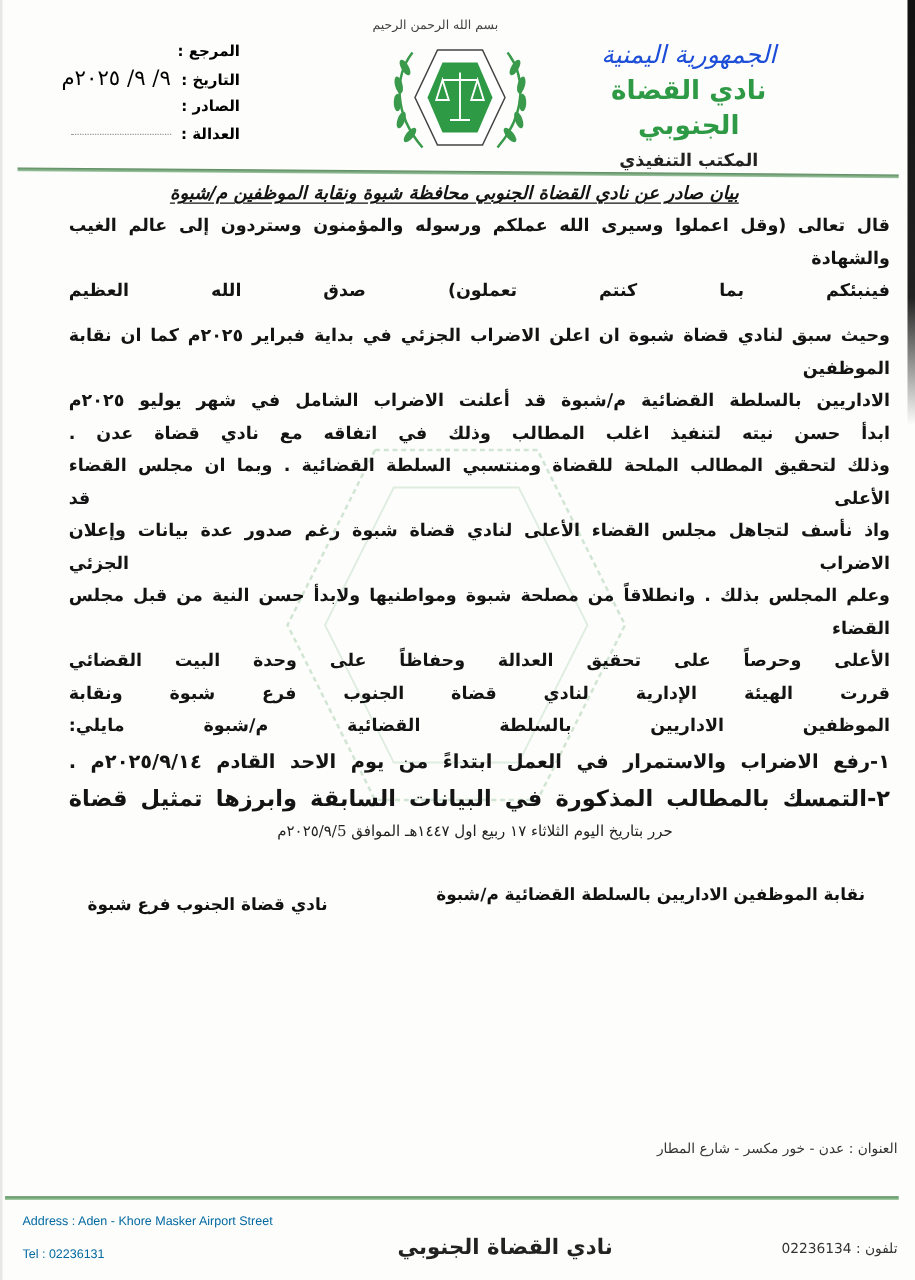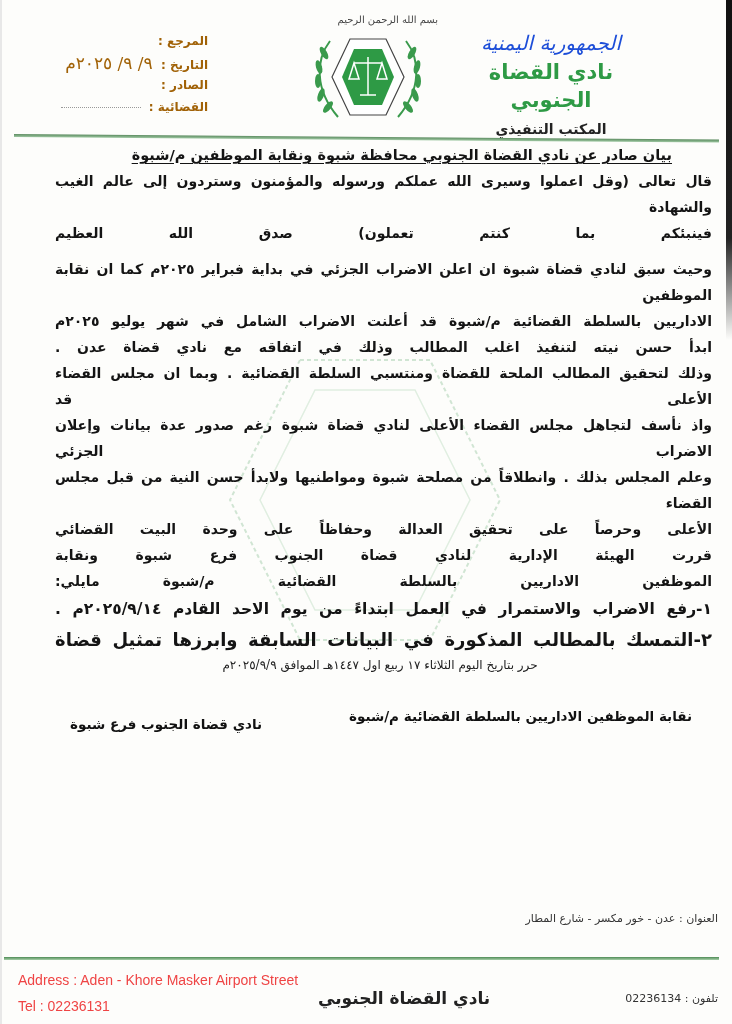--- a/index.html
+++ b/index.html
@@ -17,55 +17,55 @@
   .left-edge { position:absolute; left:0; top:0; width:2px; height:1024px; background:#e8e8e8; }
 
   
   .hdr-right {
     position:absolute; right:86px; top:30px; width:190px; text-align:center; direction:rtl;
   }
   .hdr-rep { font-family:"DejaVu Serif", serif; font-size:20px; font-style:italic; color:#1d4ed8; line-height:26px; }
   .hdr-club { font-size:21px; font-weight:bold; color:#2e9a45; line-height:28px; margin-top:2px; }
   .hdr-office { font-size:14px; font-weight:bold; color:#222; line-height:22px; margin-top:4px; }
 
-  .hdr-center { position:absolute; left:298px; top:14px; width:140px; text-align:right; }
+  .hdr-center { position:absolute; left:298px; top:14px; width:140px; text-align:left; }
   .basmala { font-family:"DejaVu Serif", serif; font-size:10px; color:#444; direction:rtl; }
   .logo { margin:4px auto 0; width:120px; height:100px; display:block; }
 
-  .hdr-left { position:absolute; left:48px; top:30px; width:160px; direction:rtl; font-size:12px; font-weight:bold; color:#a16207; }
+  .hdr-left { position:absolute; left:32px; top:30px; width:160px; direction:rtl; font-size:12px; font-weight:bold; color:#000000; }
   .hdr-left .row { height:22px; line-height:22px; white-space:nowrap; }
   .hdr-left .val { font-weight:normal; font-family:"DejaVu Serif", serif; font-size:17px; margin-right:4px; }
   .hdr-left .dots { display:inline-block; width:80px; border-bottom:1px dotted #999; margin-right:4px; vertical-align:middle; }
 
   .rule-top { position:absolute; left:14px; top:134px; width:705px; height:3px; background:linear-gradient(#5a8a5e,#9fc8a3); transform:rotate(0.45deg); transform-origin:left; }
   .rule-bottom { position:absolute; left:4px; top:957px; width:715px; height:3px; background:linear-gradient(#4e8a55,#a8d0aa); }
 
   
   .body {
     position:absolute; left:55px; top:142px; width:657px; direction:rtl; text-align:justify;
     font-weight:bold; color:#141414;
   }
   .title {
-    text-align:right; font-size:14.5px; line-height:26px; padding-right:40px;
+    text-align:center; font-size:14.5px; line-height:26px; padding-right:40px;font-style:italic;
   }
   .title span { text-decoration:underline; text-underline-offset:3px; }
   .p { font-size:14px; line-height:26px; text-align-last:justify; }
   .gap { height:10px; }
   .item { font-size:18px; line-height:31px; text-align-last:justify; }
   .item-last { font-size:18px; line-height:31px; }
 
   .dated { position:absolute; left:180px; top:658px; width:400px; text-align:center; direction:rtl; font-family:"DejaVu Serif", serif; font-size:12px; color:#222; }
   .sig-right { position:absolute; right:40px; top:708px; direction:rtl; font-size:13.5px; font-weight:bold; }
   .sig-left { position:absolute; left:70px; top:716px; direction:rtl; font-size:13.5px; font-weight:bold; }
 
   
   .watermark { position:absolute; left:200px; top:340px; width:330px; height:320px; opacity:0.35; }
 
   
-  .foot-en { position:absolute; left:18px; font-family:"Liberation Sans", sans-serif; font-size:14px; color:#ef4444; }
+  .foot-en { position:absolute; left:18px; font-family:"Liberation Sans", sans-serif; font-size:10px; color:#0369a1; }
   .foot-ar { position:absolute; right:14px; direction:rtl; font-size:11px; color:#333; }
   .foot-name { position:absolute; left:318px; top:988px; font-size:17px; font-weight:bold; color:#222; direction:rtl; }
 </style>
 </head>
 <body>
 
 <div class="page">
   <div class="left-edge"></div>
   <div class="right-edge"></div>
 
@@ -114,21 +114,21 @@
       <span>المرجع :</span>
     </div>
     <div class="row">
       <span>التاريخ :</span>
       <span class="val">٩/ ٩/ ٢٠٢٥م</span>
     </div>
     <div class="row">
       <span>الصادر :</span>
     </div>
     <div class="row">
-      <span>القضائية :</span>
+      <span>العدالة :</span>
       <span class="dots"></span>
     </div>
   </div>
 
   <div class="rule-top"></div>
 
   <svg class="watermark" viewBox="0 0 330 320">
     <polygon points="100,20 230,20 300,160 230,300 100,300 30,160" fill="none" stroke="#7fb98a" stroke-width="2" stroke-dasharray="4 3"></polygon>
     <polygon points="115,50 215,50 270,160 215,270 115,270 60,160" fill="none" stroke="#a9d2b0" stroke-width="1.5"></polygon>
   </svg>
@@ -146,21 +146,21 @@
     <div class="p">وذلك لتحقيق المطالب الملحة للقضاة ومنتسبي السلطة القضائية . وبما ان مجلس القضاء الأعلى قد</div>
     <div class="p">واذ نأسف لتجاهل مجلس القضاء الأعلى لنادي قضاة شبوة رغم صدور عدة بيانات وإعلان الاضراب الجزئي</div>
     <div class="p">وعلم المجلس بذلك . وانطلاقاً من مصلحة شبوة ومواطنيها ولابدأ حسن النية من قبل مجلس القضاء</div>
     <div class="p">الأعلى وحرصاً على تحقيق العدالة وحفاظاً على وحدة البيت القضائي</div>
     <div class="p">قررت الهيئة الإدارية لنادي قضاة الجنوب فرع شبوة ونقابة</div>
     <div class="p">الموظفين الاداريين بالسلطة القضائية م/شبوة مايلي:</div>
     <div class="item" style="font-size:15.5px;line-height:30px;">١-رفع الاضراب والاستمرار في العمل ابتداءً من يوم الاحد القادم ٢٠٢٥/٩/١٤م .</div>
     <div class="item">٢-التمسك بالمطالب المذكورة في البيانات السابقة وابرزها تمثيل قضاة</div>
   </div>
 
-  <div class="dated">حرر بتاريخ اليوم الثلاثاء ١٧ ربيع اول ١٤٤٧هـ الموافق ٢٠٢٥/٩/٩م</div>
+  <div class="dated">حرر بتاريخ اليوم الثلاثاء ١٧ ربيع اول ١٤٤٧هـ الموافق ٢٠٢٥/٩/5م</div>
 
   <div class="sig-right">نقابة الموظفين الاداريين بالسلطة القضائية م/شبوة</div>
   <div class="sig-left">نادي قضاة الجنوب فرع شبوة</div>
 
   <div class="rule-bottom"></div>
   <div class="foot-en" style="top:972px">Address : Aden - Khore Masker Airport Street</div>
   <div class="foot-en" style="top:998px">Tel : 02236131</div>
   <div class="foot-name">نادي القضاة الجنوبي</div>
   <div class="foot-ar" style="top:912px">العنوان : عدن - خور مكسر - شارع المطار</div>
   <div class="foot-ar" style="top:992px">تلفون : 02236134</div>

